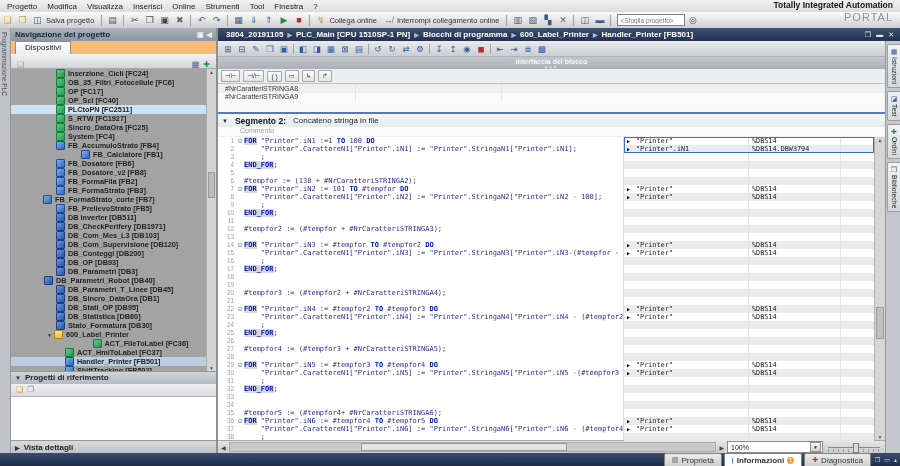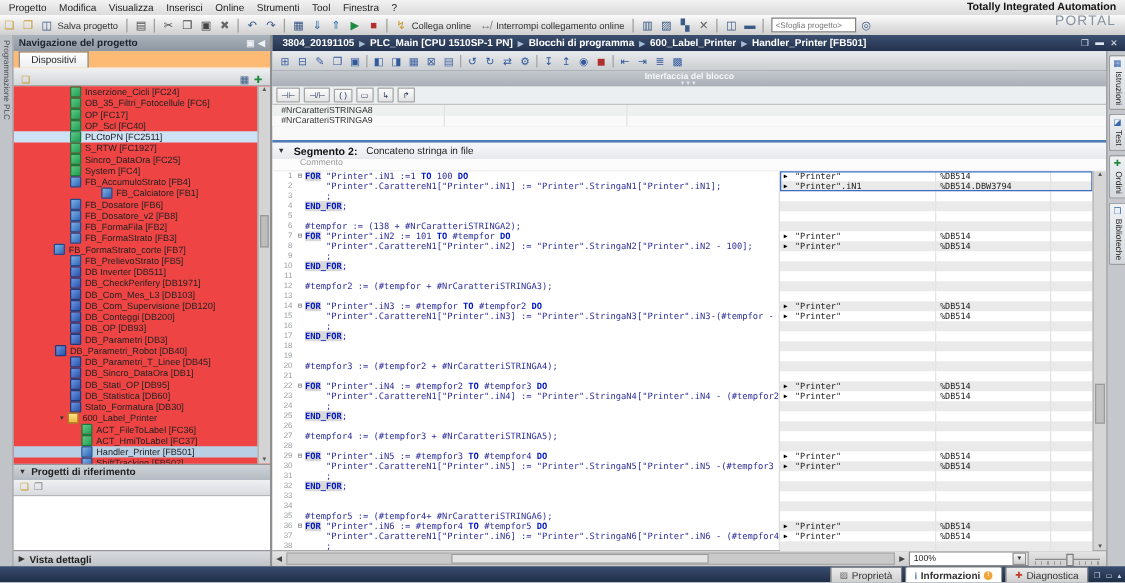--- a/index.html
+++ b/index.html
@@ -28,21 +28,21 @@
   
   .left-panel{width:205px;display:flex;flex-direction:column;border-right:2px solid #8f8f8f;background:#d9dbde;}
   .nav-header{height:13px;background:linear-gradient(#aab2ba,#8d96a0);color:#1b2430;font-weight:bold;font-size:8px;display:flex;align-items:center;padding:0 4px;}
   .nav-header .sp{flex:1;}
   .nhic{color:#eef2f6;font-size:7px;margin-left:3px;}
   .doc-tabs{height:13px;background:#fdba74;display:flex;align-items:flex-end;padding-left:4px;border-bottom:1px solid #f5f5f5;}
   .dtab{background:linear-gradient(#ffffff,#eceef0);border:1px solid #8d8d8d;border-bottom:none;font-size:8px;color:#222;padding:1px 9px 0 9px;height:11px;}
   .nav-toolbar{height:13px;background:linear-gradient(#eef0f2,#d2d5d8);display:flex;align-items:center;padding:0 4px;border-bottom:1px solid #a8a8a8;}
   .nav-toolbar .sp{flex:1;}
   .ntic{font-size:8px;margin:0 2px;}
-  .tree{flex:7;background:#ef4444;position:relative;overflow:hidden;font-size:7.3px;color:#222;}
+  .tree{flex:7;background:#a3a3a3;position:relative;overflow:hidden;font-size:7.3px;color:#222;font-weight:bold;}
   .trow{height:9px;display:flex;align-items:center;white-space:nowrap;}
   .trow.sel1{background:#cde2f5;}
   .trow.sel2{background:#b9cfe4;}
   .texp{font-size:5px;color:#333;margin-right:2px;}
   .tic{width:7px;height:7px;margin-right:3px;border-radius:1px;flex:0 0 auto;}
   .ic-fc{background:linear-gradient(135deg,#63c98a,#1e9e50);border:1px solid #187a3d;}
   .ic-fb{background:linear-gradient(135deg,#7fb2e8,#2e66b8);border:1px solid #1f4c8f;}
   .ic-db{background:linear-gradient(135deg,#6a9ae6,#2851a8);border:1px solid #1d3c80;}
   .ic-folder{background:linear-gradient(#ffe28a,#e8b93c);border:1px solid #a8841f;}
   .tscroll{position:absolute;top:0;right:0;bottom:0;width:9px;background:#d4d4d4;border-left:1px solid #ababab;font-size:5px;color:#555;text-align:center;}
@@ -327,21 +327,21 @@
           </div>
           <div class="trow" style="padding-left: 45px;">
             <span class="tic ic-db"></span>
             <span class="tlbl">Stato_Formatura [DB30]</span>
           </div>
           <div class="trow" style="padding-left: 36px;">
             <span class="texp">▼</span>
             <span class="tic ic-folder"></span>
             <span class="tlbl">600_Label_Printer</span>
           </div>
-          <div class="trow" style="padding-left: 54px;">
+          <div class="trow" style="padding-left: 54px; justify-content: center;">
             <span class="tic ic-fc"></span>
             <span class="tlbl">ACT_FileToLabel [FC36]</span>
           </div>
           <div class="trow" style="padding-left: 54px;">
             <span class="tic ic-fc"></span>
             <span class="tlbl">ACT_HmiToLabel [FC37]</span>
           </div>
           <div class="trow sel2" style="padding-left: 54px;">
             <span class="tic ic-fb"></span>
             <span class="tlbl">Handler_Printer [FB501]</span>

